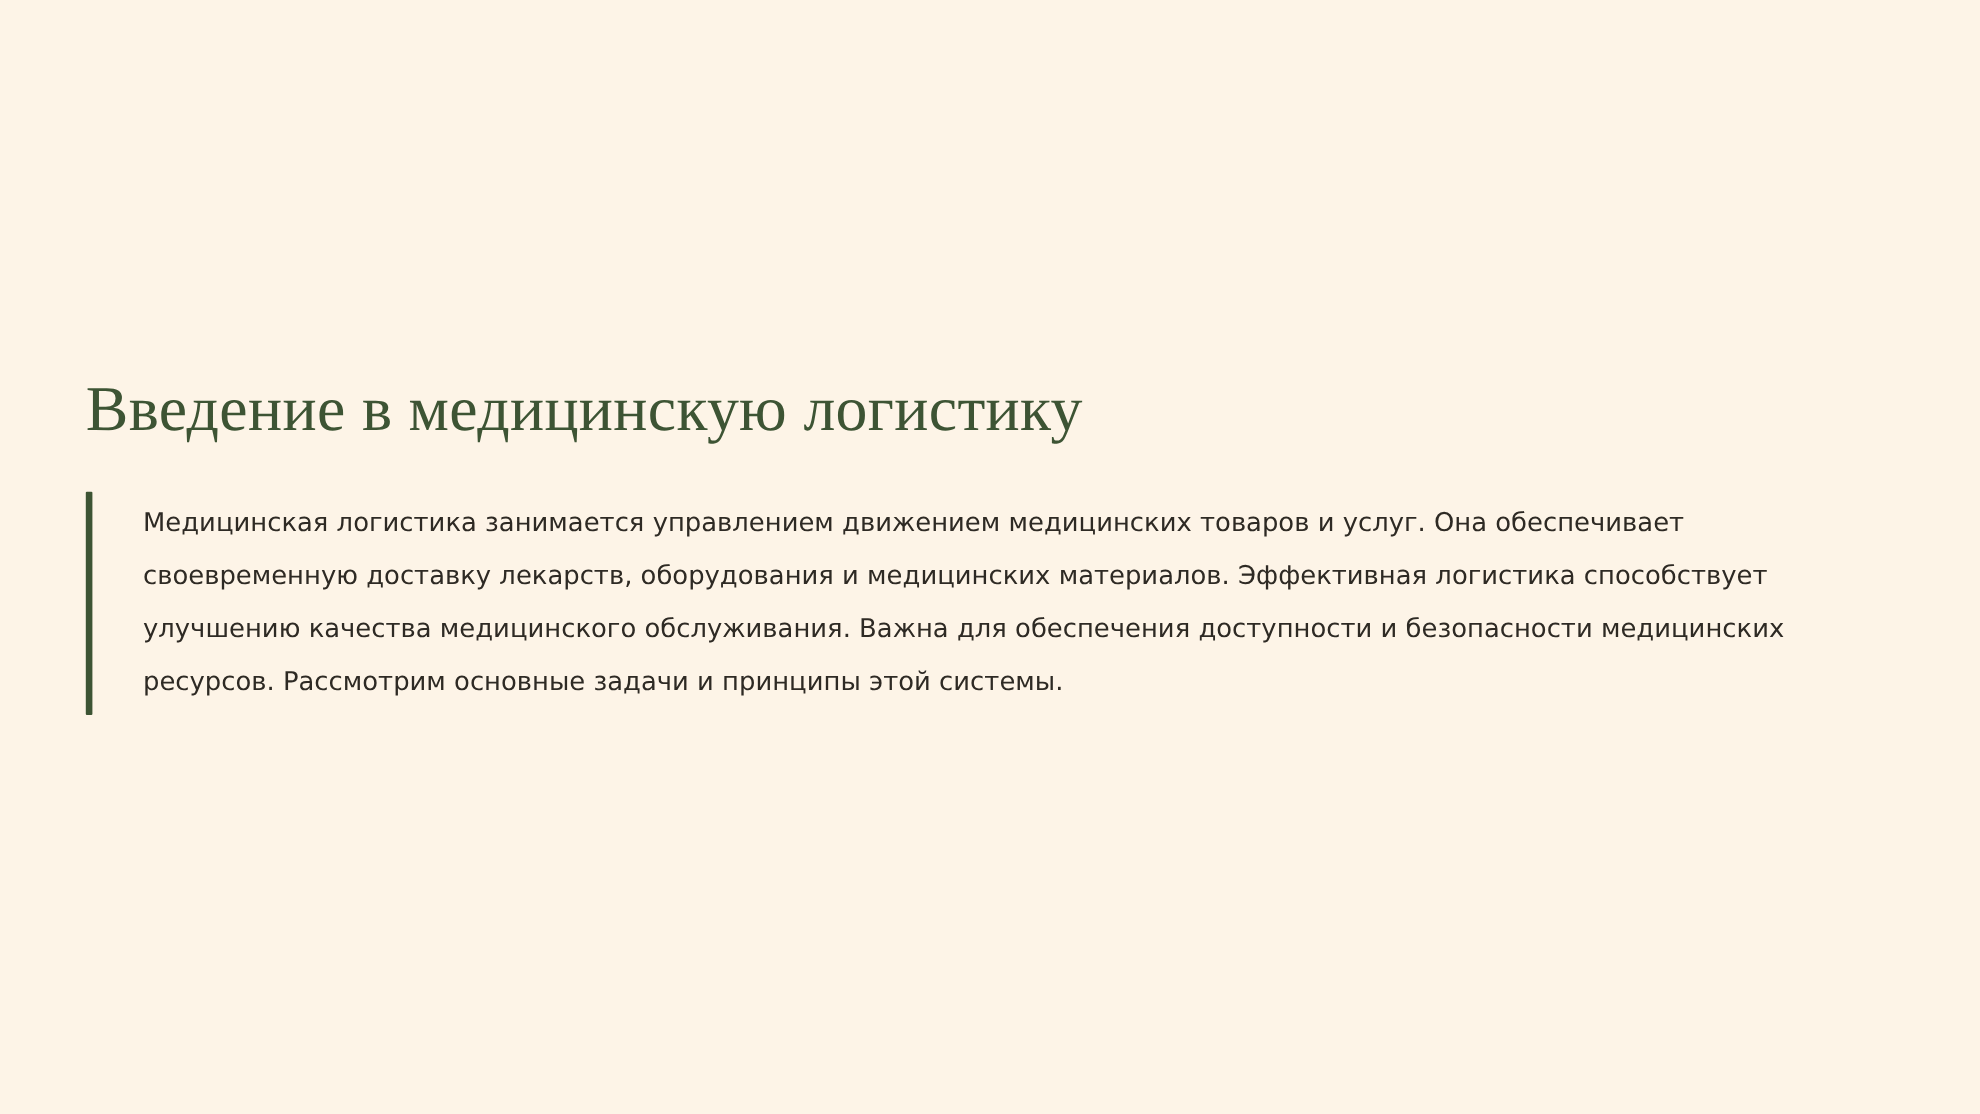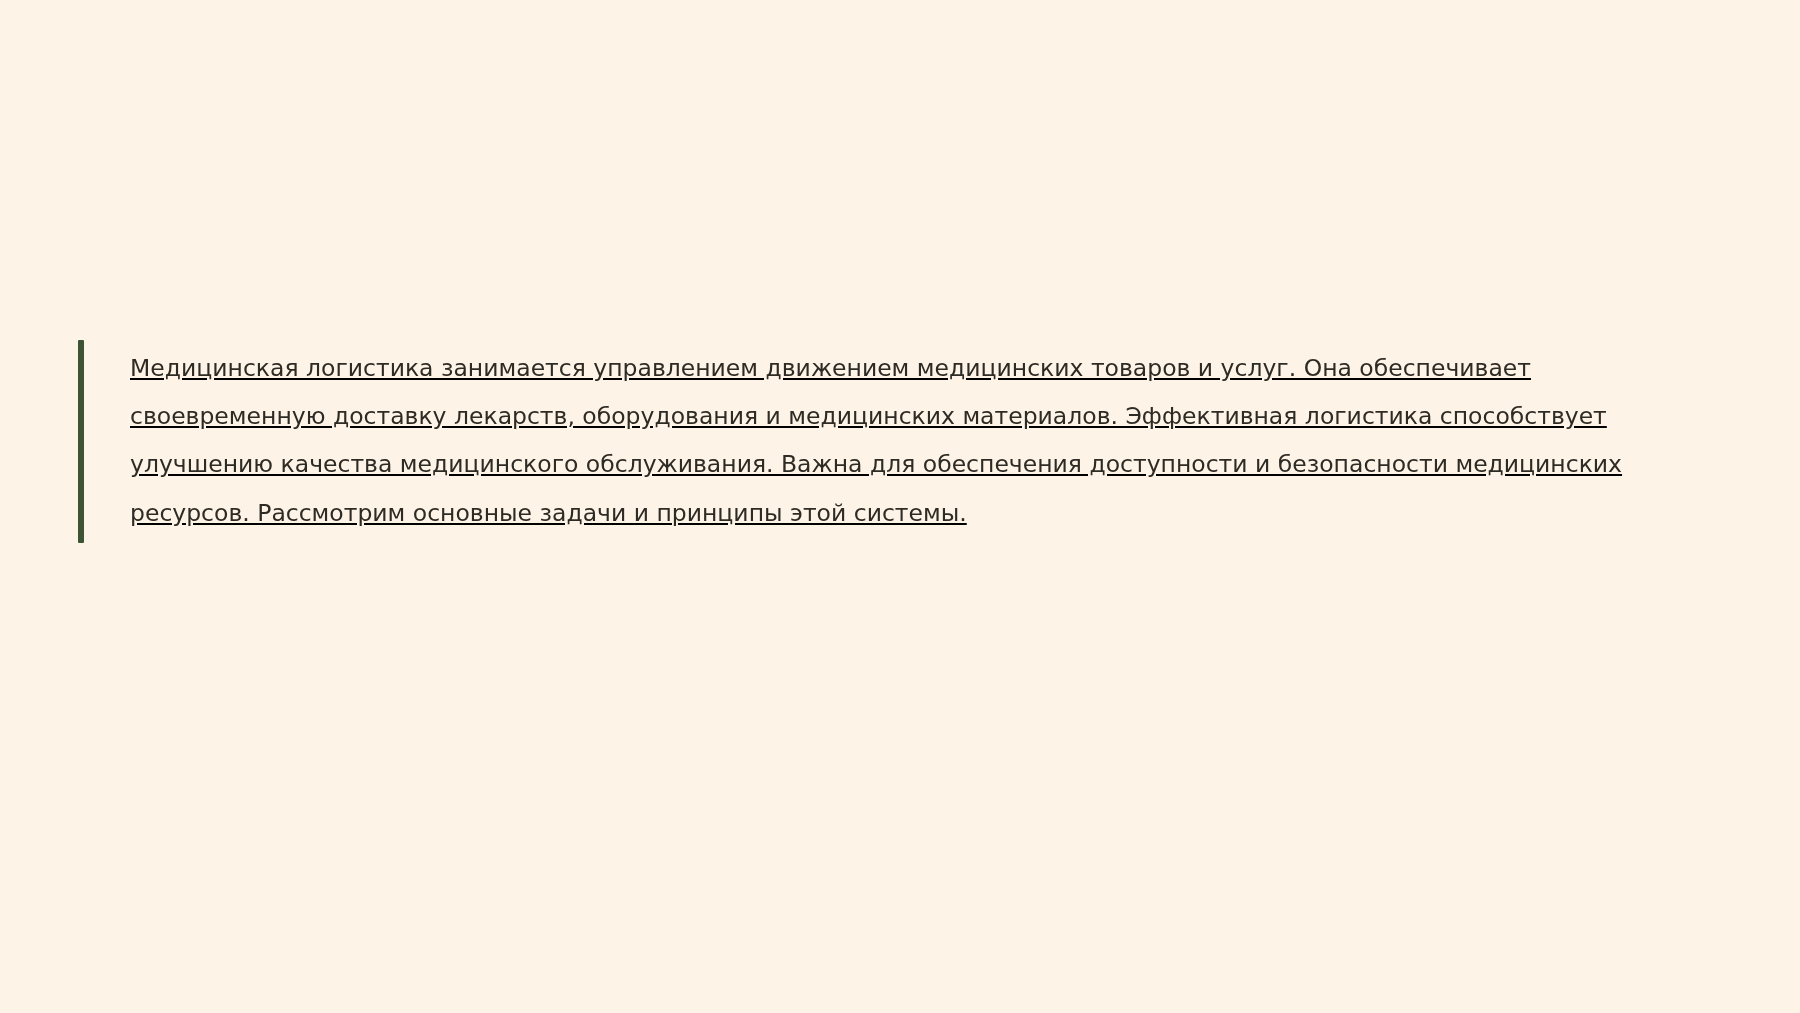--- a/index.html
+++ b/index.html
@@ -31,21 +31,20 @@
     font-size: 58px;
     line-height: 1.12;
     font-weight: 400;
     color: #3d5434;
     margin: 0 0 42px 0;
     letter-spacing: 0.3px;
   }
   .body-block {
     display: flex;
     align-items: stretch;
-    text-decoration: underline;
   }
   .accent-bar {
     width: 6px;
     min-width: 6px;
     background: #3d5434;
     border-radius: 1px;
     margin-right: 46px;
   }
   .body-text {
     font-family: "DejaVu Sans", "Liberation Sans", sans-serif;
@@ -56,18 +55,19 @@
     padding: 4px 0 6px 0;
     max-width: 1590px;
     text-align: left;
   }
 </style>
 </head>
 <body>
 
 <div class="slide">
   <div class="slide-content">
+    <h1 class="slide-title">Введение в медицинскую логистику</h1>
     <div class="body-block">
       <div class="accent-bar"></div>
       <p class="body-text">Медицинская логистика занимается управлением движением медицинских товаров и услуг. Она обеспечивает своевременную доставку лекарств, оборудования и медицинских материалов. Эффективная логистика способствует улучшению качества медицинского обслуживания. Важна для обеспечения доступности и безопасности медицинских ресурсов. Рассмотрим основные задачи и принципы этой системы.</p>
     </div>
   </div>
 </div>
 
 </body></html>

